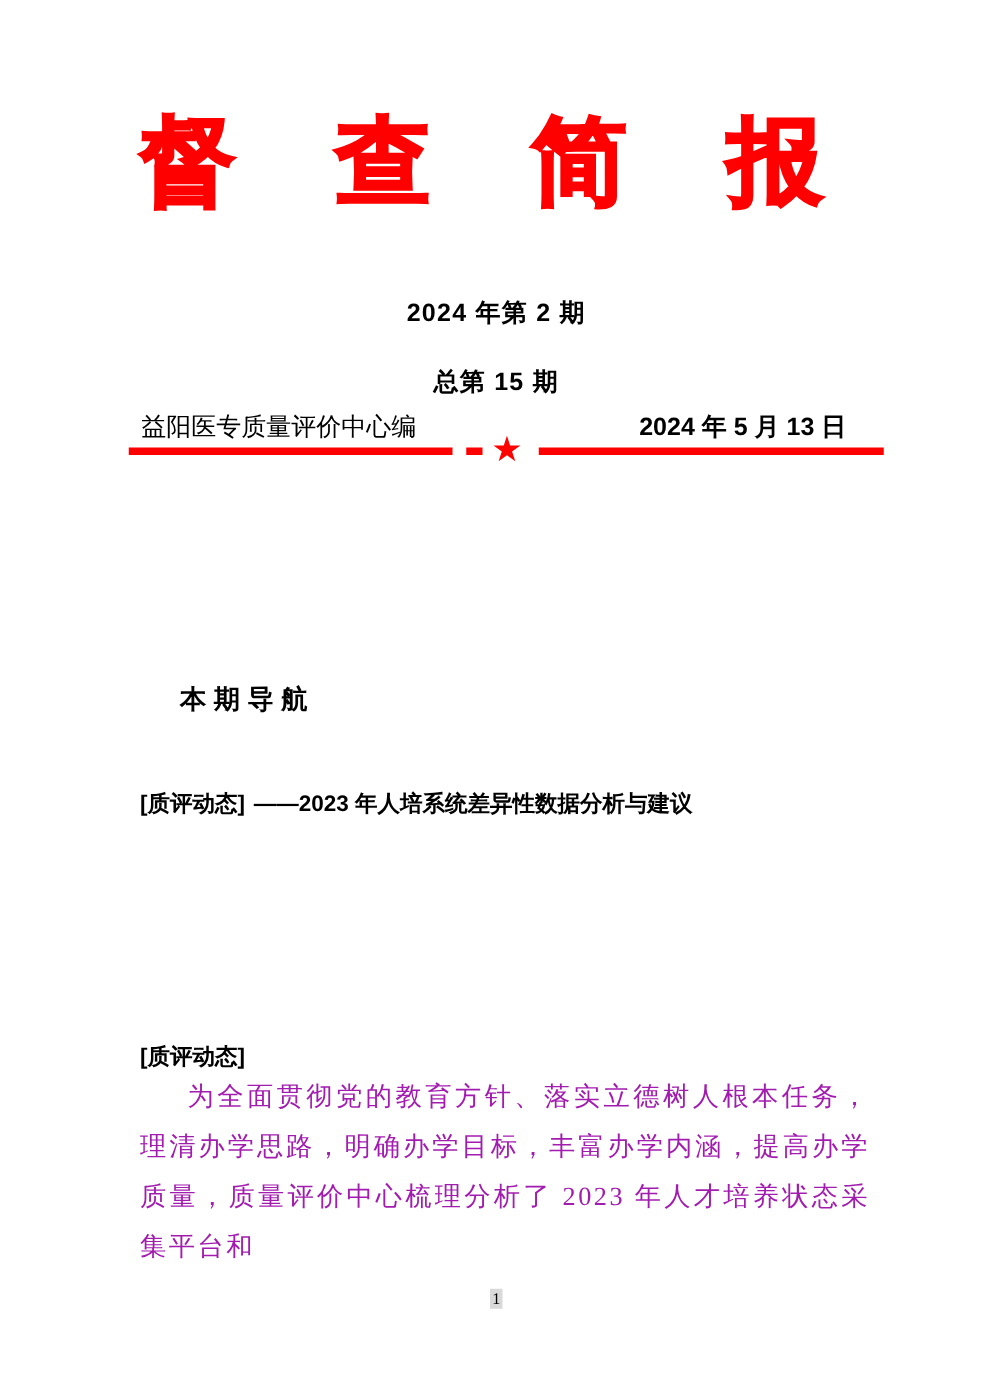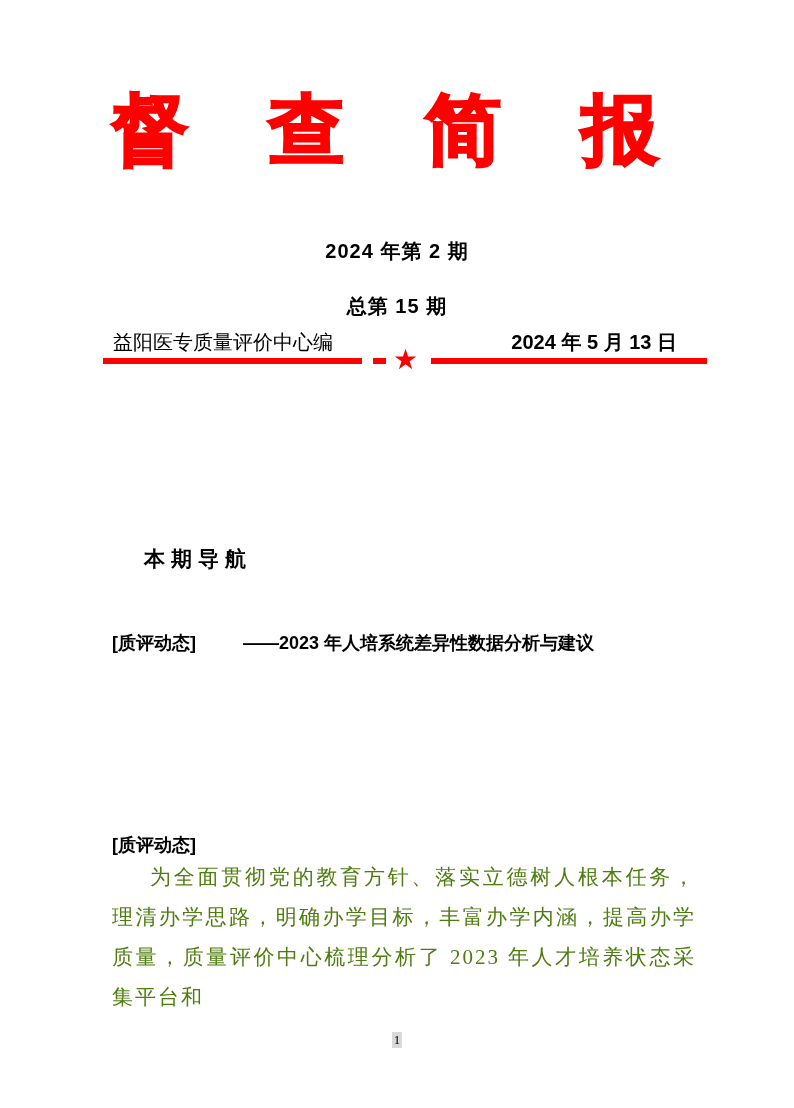--- a/index.html
+++ b/index.html
@@ -117,38 +117,38 @@
   }
   .nav-label   { position: absolute; left: 112px; top: 631px; }
   .nav-item    {
     position: absolute;
     left: 203px;
     font-family: "Liberation Sans", sans-serif;
     font-weight: bold;
     font-size: 18px;
     line-height: 24px;
   }
-  .nav-item.item-0 { top: 631px; margin-left: 40px; }
+  .nav-item.item-0 { top: 631px; }
   .nav-item.item-1 { top: 680px; }
 
   .section-label { position: absolute; left: 112px; top: 833px; }
 
   .section-body {
     position: absolute;
     left: 112px;
     top: 857px;
     width: 584px;
     font-family: "Liberation Serif", serif;
     font-size: 21px;
     line-height: 40px;
     text-align: justify;
     text-justify: inter-ideograph;
     text-indent: 38px;
     letter-spacing: 2px;
-    color: #4d7c0f;
+    color: #a21caf;
   }
 
   .page-footer {
     position: absolute;
     left: 0;
     top: 1030px;
     width: 100%;
     text-align: center;
   }
   .page-number {

